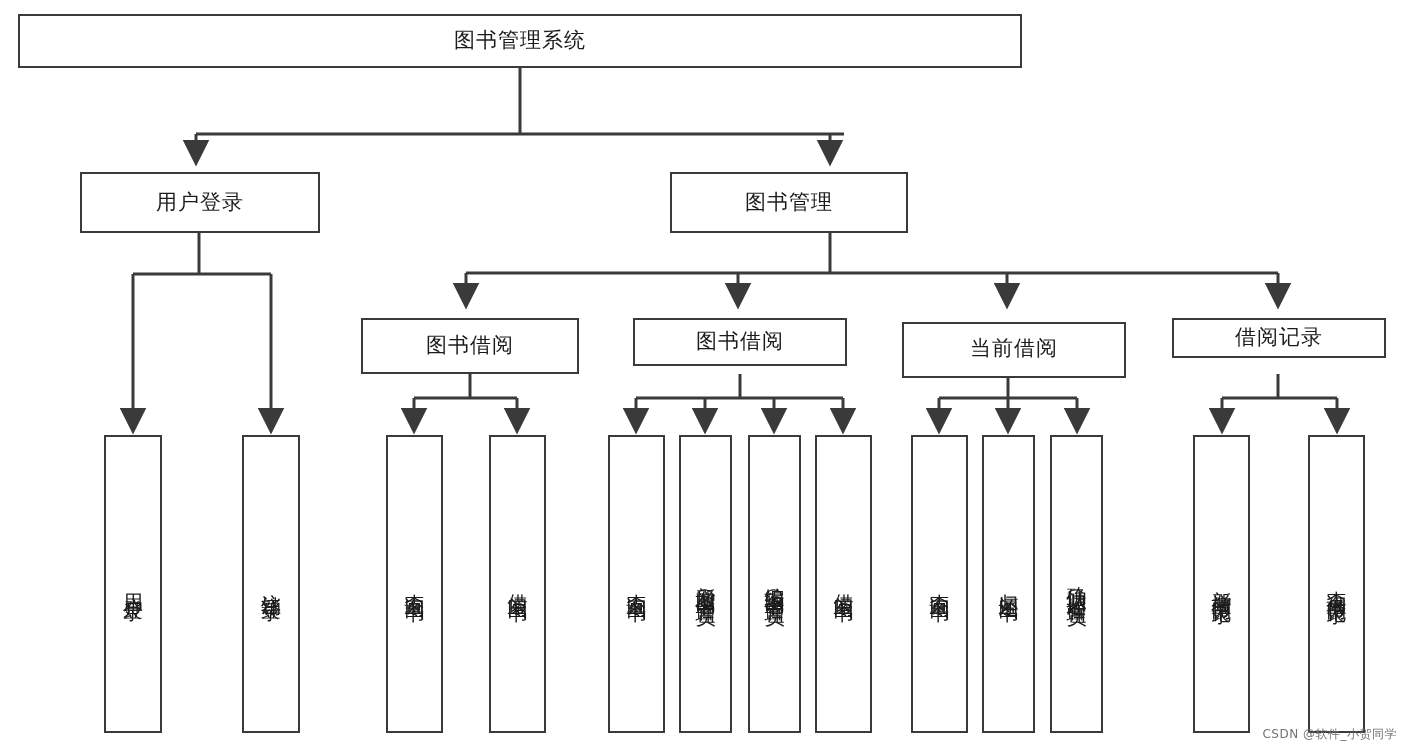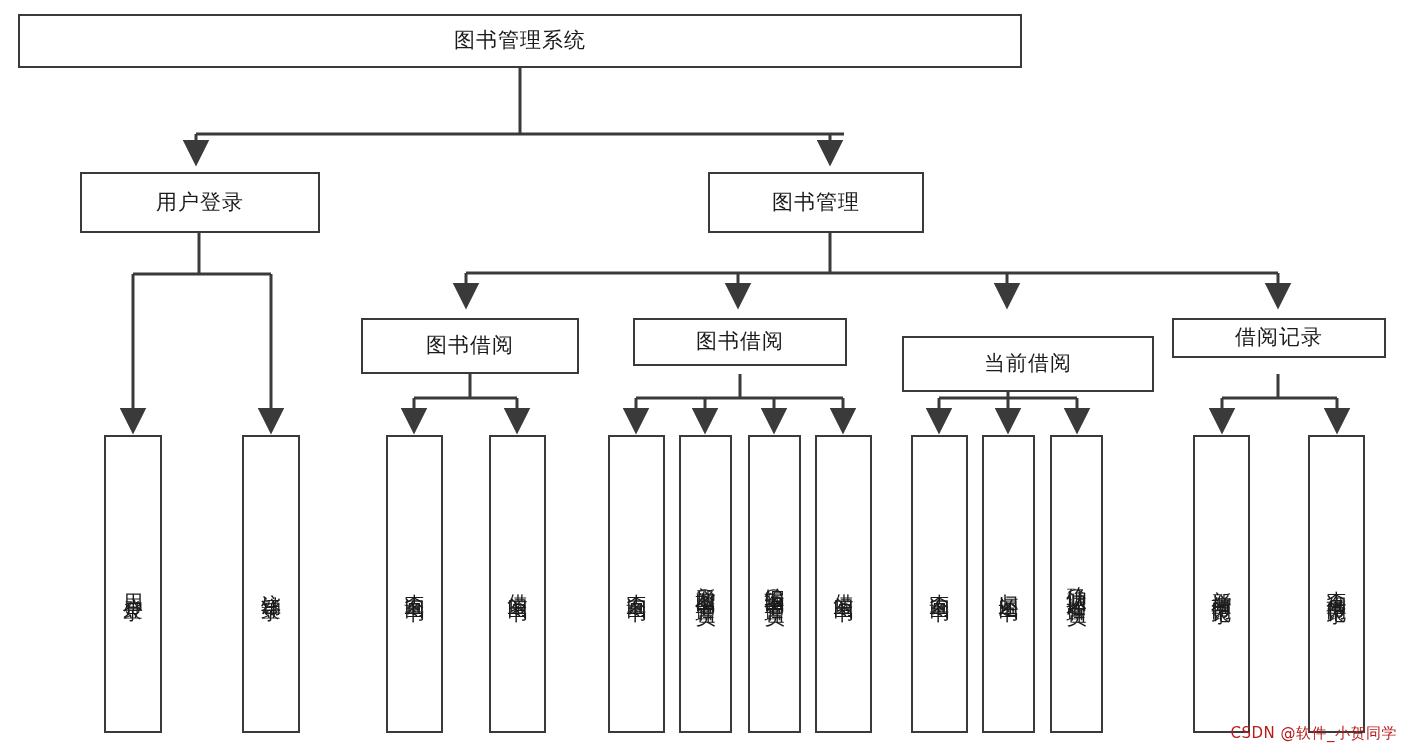--- a/index.html
+++ b/index.html
@@ -55,22 +55,22 @@
     justify-content: center;
     padding: 4px 0;
   }
   .node-label {
     display: block;
   }
   .watermark {
     position: absolute;
     right: 8px;
     bottom: 4px;
-    font-size: 15px;
-    color: #b91c1c;
+    font-size: 12px;
+    color: #737373;
     letter-spacing: 0.5px;
     white-space: nowrap;
     user-select: none;
   }
 </style>
 </head>
 <body>
 
 <div id="diagram-root">
 
@@ -124,31 +124,31 @@
     </g>
   </svg>
 
   <div class="node horizontal" style="left:18px; top:14px; width:1004px; height:54px;">
     <span class="node-label">图书管理系统</span>
   </div>
 
   <div class="node horizontal" style="left:80px; top:172px; width:240px; height:61px;">
     <span class="node-label">用户登录</span>
   </div>
-  <div class="node horizontal" style="left:708px; top:172px; width:216px; height:61px;">
+  <div class="node horizontal" style="left:670px; top:172px; width:238px; height:61px;">
     <span class="node-label">图书管理</span>
   </div>
 
   <div class="node horizontal" style="left:361px; top:318px; width:218px; height:56px;">
     <span class="node-label">图书借阅</span>
   </div>
   <div class="node horizontal" style="left:633px; top:318px; width:214px; height:48px;">
     <span class="node-label">图书借阅</span>
   </div>
-  <div class="node horizontal" style="left:902px; top:336px; width:252px; height:56px;">
+  <div class="node horizontal" style="left:902px; top:322px; width:224px; height:56px;font-family:Liberation Mono, monospace;">
     <span class="node-label">当前借阅</span>
   </div>
   <div class="node horizontal" style="left:1172px; top:318px; width:214px; height:40px;">
     <span class="node-label">借阅记录</span>
   </div>
 
   <div class="node vertical" style="left:104px; top:435px; width:58px; height:298px;">
     <span class="node-label">用户登录</span>
   </div>
   <div class="node vertical" style="left:242px; top:435px; width:58px; height:298px;">

